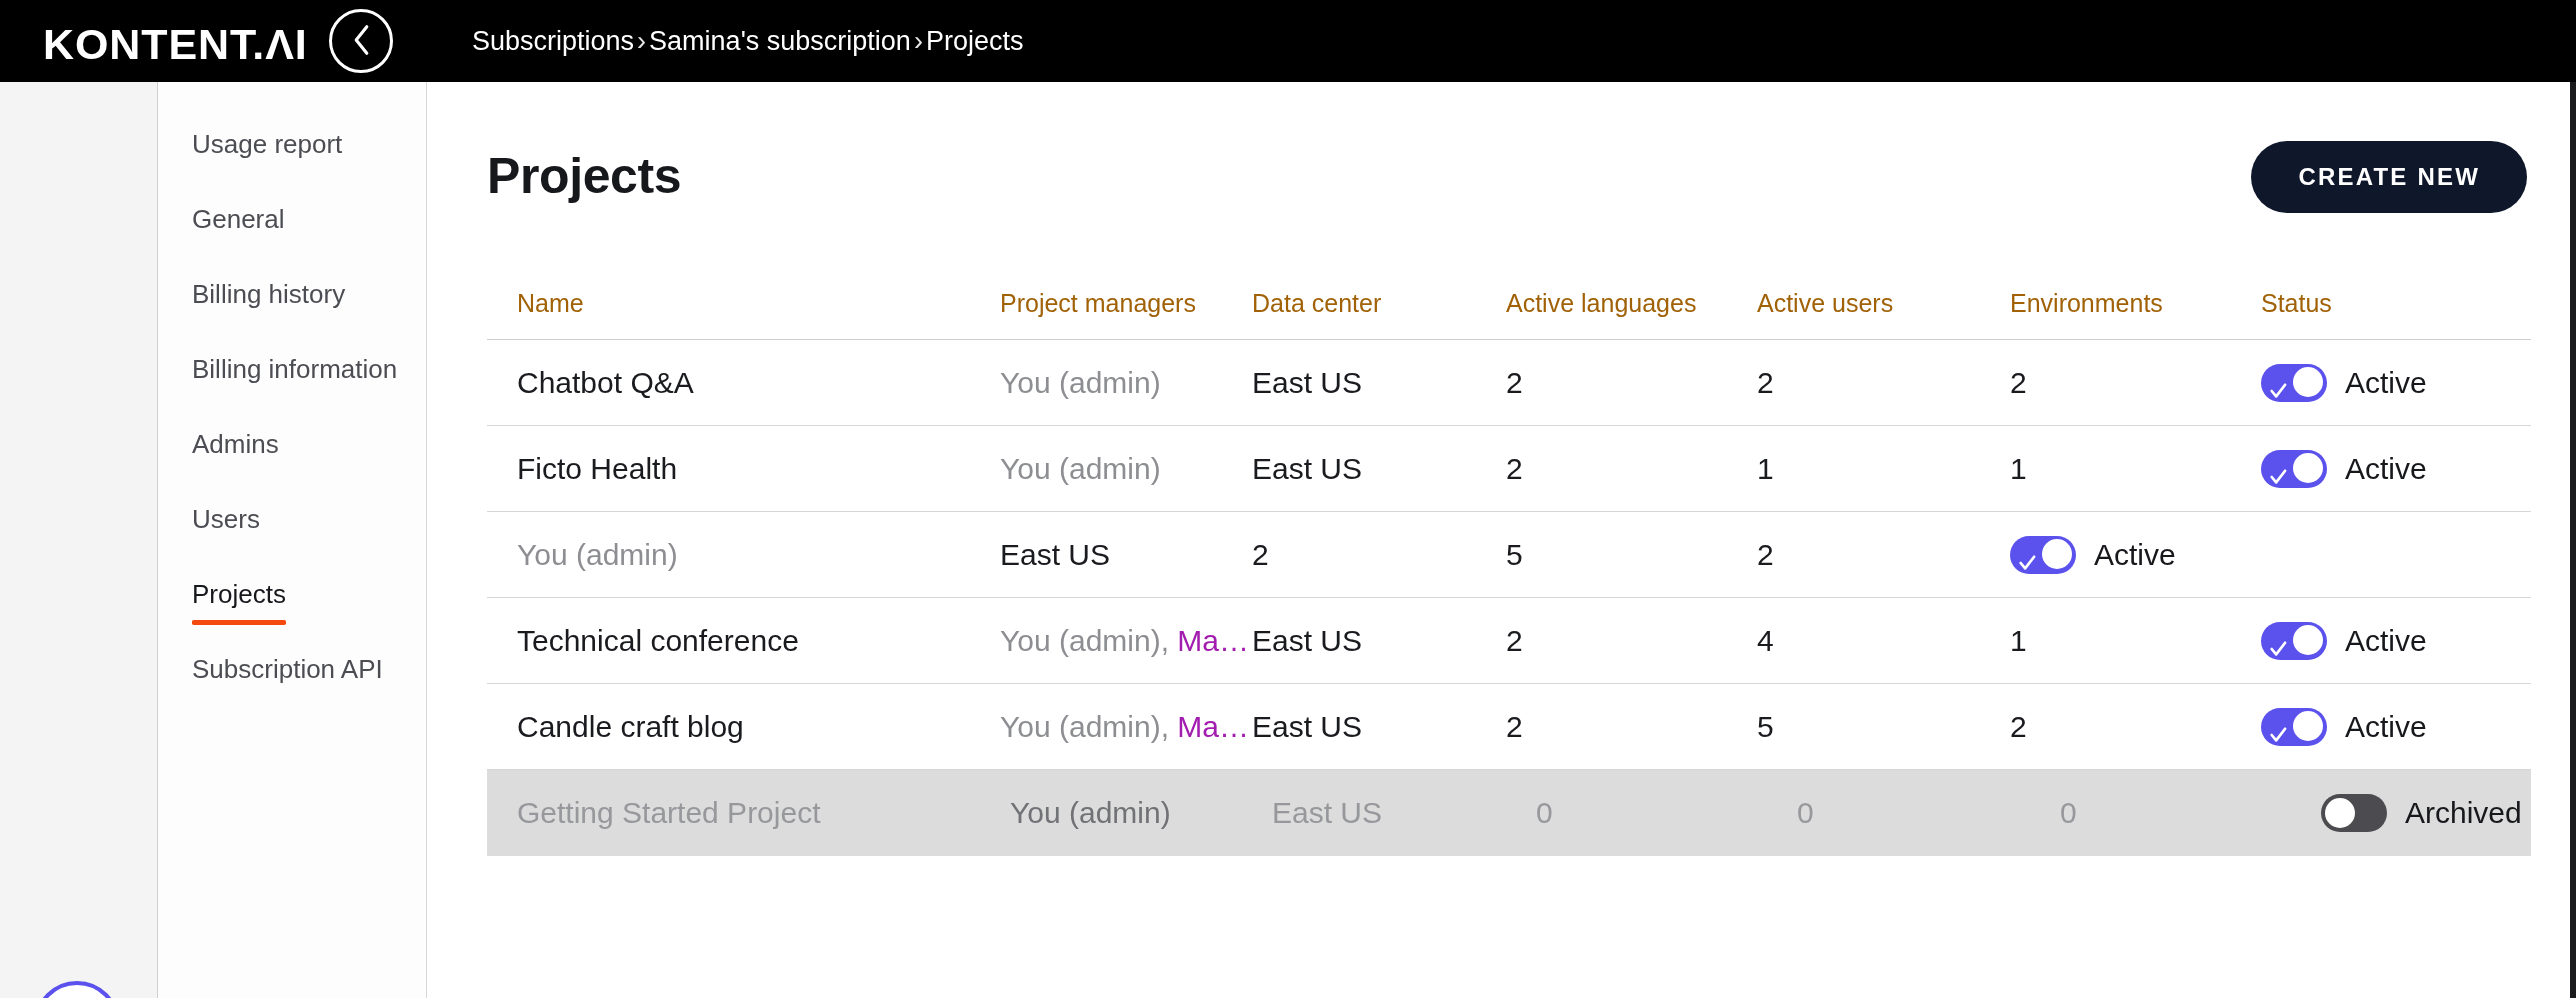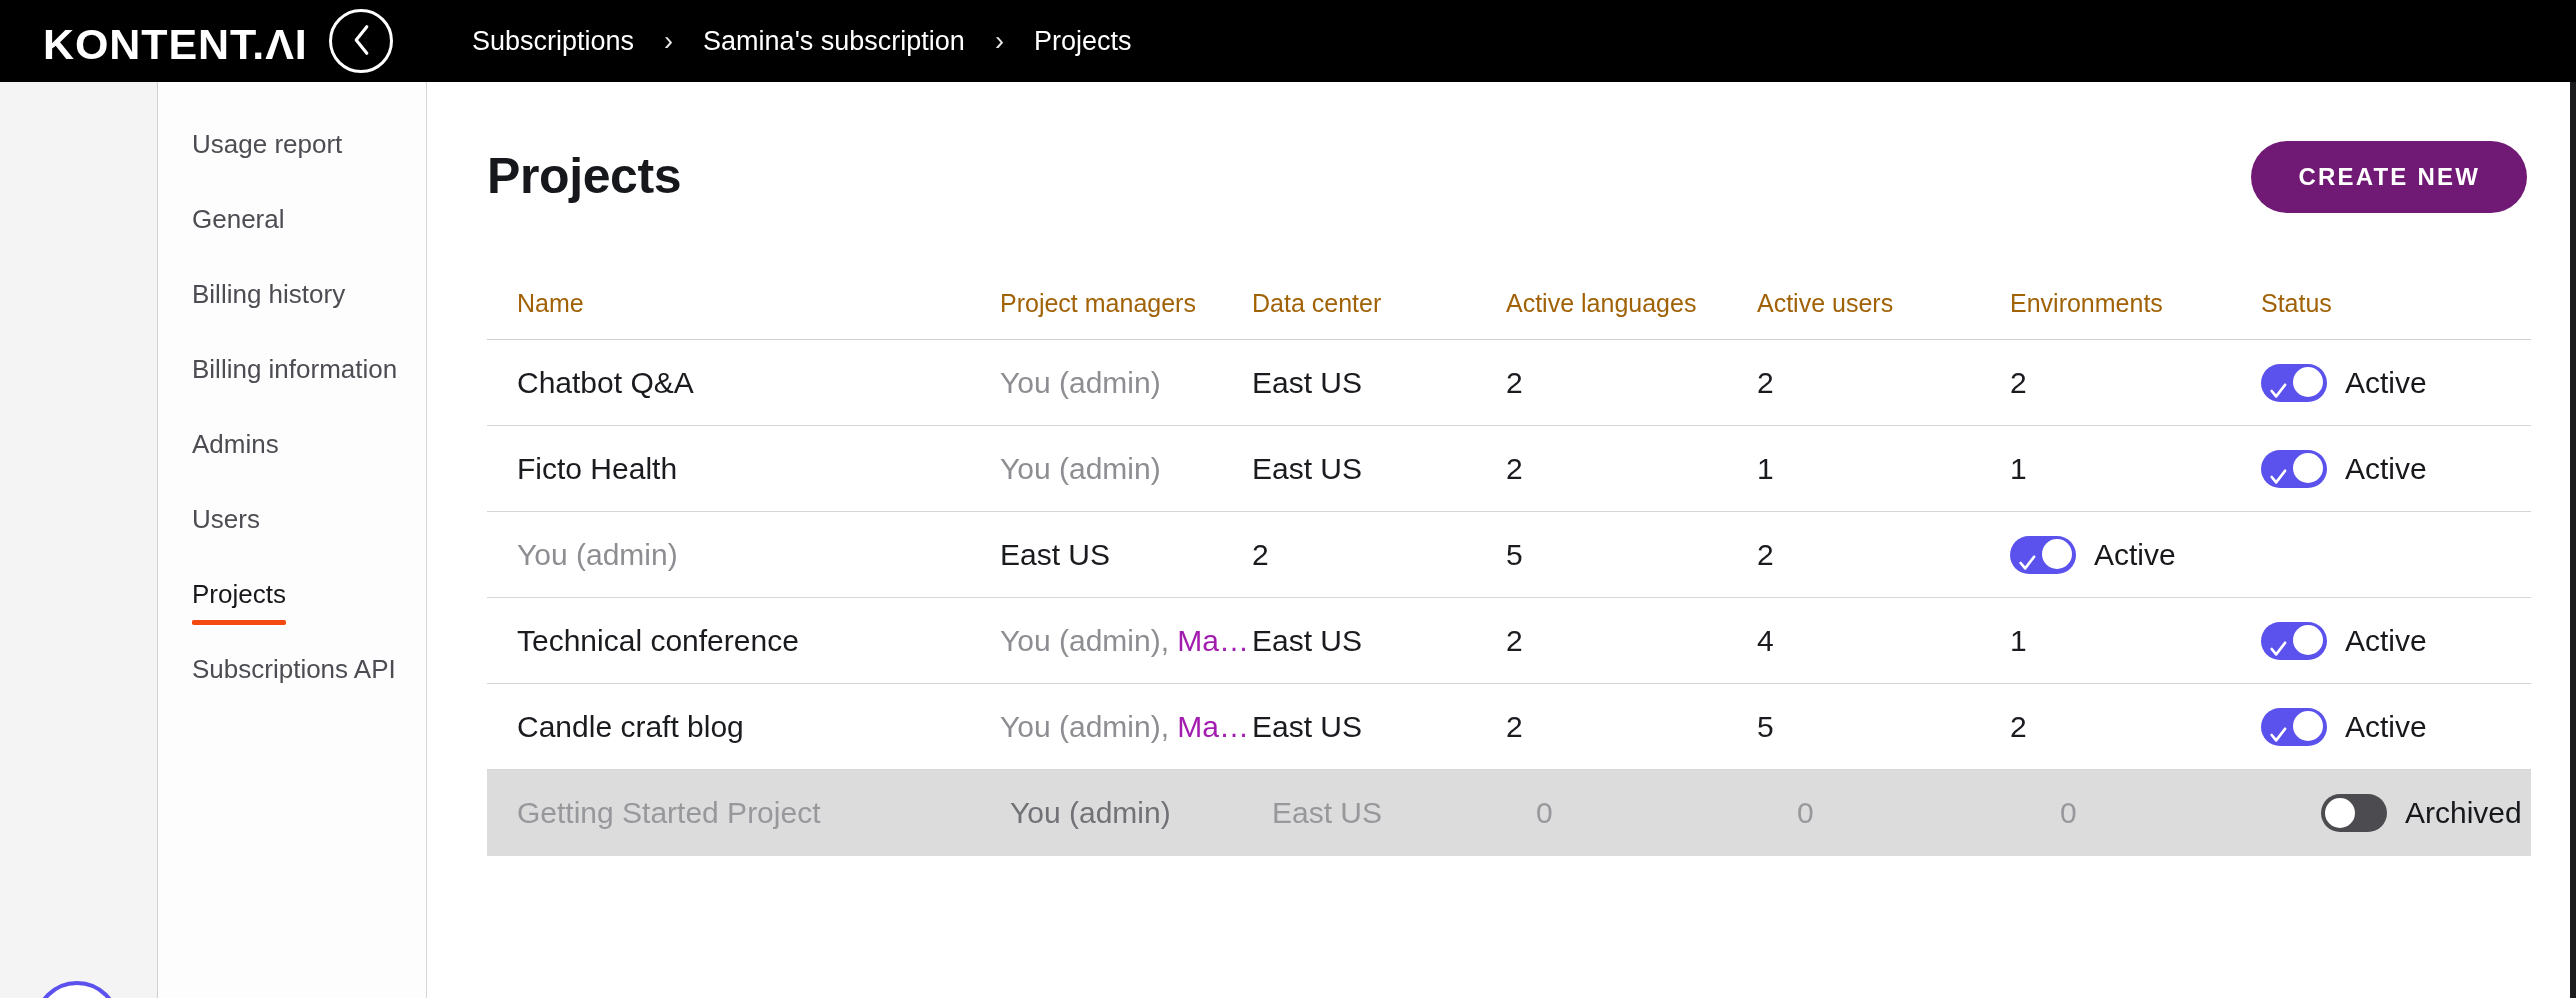--- a/index.html
+++ b/index.html
@@ -7,21 +7,21 @@
               font-family:"Liberation Sans","DejaVu Sans",sans-serif; }
 
   
   .topbar { position:absolute; left:0; top:0; width:2576px; height:82px; background:#000; }
   .logo { position:absolute; left:43px; top:0; height:89px; display:flex; align-items:center;
           color:#fff; font-size:43px; font-weight:700; letter-spacing:0.9px; cursor:pointer; }
   .back-btn { position:absolute; left:329px; top:9px; width:64px; height:64px; border-radius:50%;
               border:3.6px solid #fff; background:transparent; display:flex; align-items:center;
               justify-content:center; cursor:pointer; }
   .breadcrumb { position:absolute; left:472px; top:0; height:82px; display:flex; align-items:center;
-                gap:30px; color:#fff; font-size:27px; }
+                gap:3px; color:#fff; font-size:27px; }
   .crumb { white-space:nowrap; cursor:pointer; }
   .crumb-sep { color:#e8e8e8; font-size:27px; }
 
   
   .right-edge { position:absolute; right:0; top:82px; width:6.3px; height:917px; background:#1b1b1d; }
 
   
   .rail { position:absolute; left:0; top:82px; width:158px; height:917px; background:#f4f4f5;
           border-right:1.8px solid #cfcfd2; }
   .chat-btn { position:absolute; left:34px; top:899px; width:86px; height:86px; border-radius:50%;
@@ -37,21 +37,21 @@
   .sidebar li .lbl { position:relative; display:inline-block; }
   .sidebar li.active { color:#17181c; }
   .sidebar li.active .lbl::after { content:""; position:absolute; left:0; right:0; bottom:-12.5px;
                                    height:4.5px; background:#f4490f; border-radius:1.8px; }
 
   
   .main { position:absolute; left:428px; top:82px; width:2142px; height:917px; background:#fff; }
   .page-title { position:absolute; left:59px; top:65px; font-size:50px; font-weight:700;
                 color:#17181c; letter-spacing:-0.4px; }
   .create-btn { position:absolute; right:43px; top:59px; height:72px; padding:0 47px; border:none;
-                border-radius:36px; background:#701a75; color:#fff; font-size:24px; font-weight:700;
+                border-radius:36px; background:#0f172a; color:#fff; font-size:24px; font-weight:700;
                 letter-spacing:2.2px; font-family:inherit; cursor:pointer; }
 
   
   .table { position:absolute; left:59px; top:186px; width:2044px; }
   .tgrid { display:grid; grid-template-columns:513px 252px 254px 251px 253px 251px 1fr;
            align-items:center; }
   .thead { height:72px; border-bottom:1.8px solid #cfcfd1; color:#a16207; font-size:25px; }
   .thead > div:first-child { padding-left:30px; }
   .trow { height:86px; border-bottom:1.8px solid #d6d6d8; font-size:30px; color:#1a1b1f; }
   .trow:last-child { border-bottom:none;gap:10px; }
@@ -117,21 +117,21 @@
   <li><span class="lbl">Billing history</span></li>
 
   <li><span class="lbl">Billing information</span></li>
 
   <li><span class="lbl">Admins</span></li>
 
   <li><span class="lbl">Users</span></li>
 
   <li class="active"><span class="lbl">Projects</span></li>
 
-  <li><span class="lbl">Subscriptions API</span></li>
+  <li><span class="lbl">Subscription API</span></li>
 </ul>
 </aside>
 
 <main class="main">
   <h1 class="page-title">Projects</h1>
   <button class="create-btn">CREATE NEW</button>
 
   <section class="table">
     <div class="tgrid thead">
       <div>Name</div>

